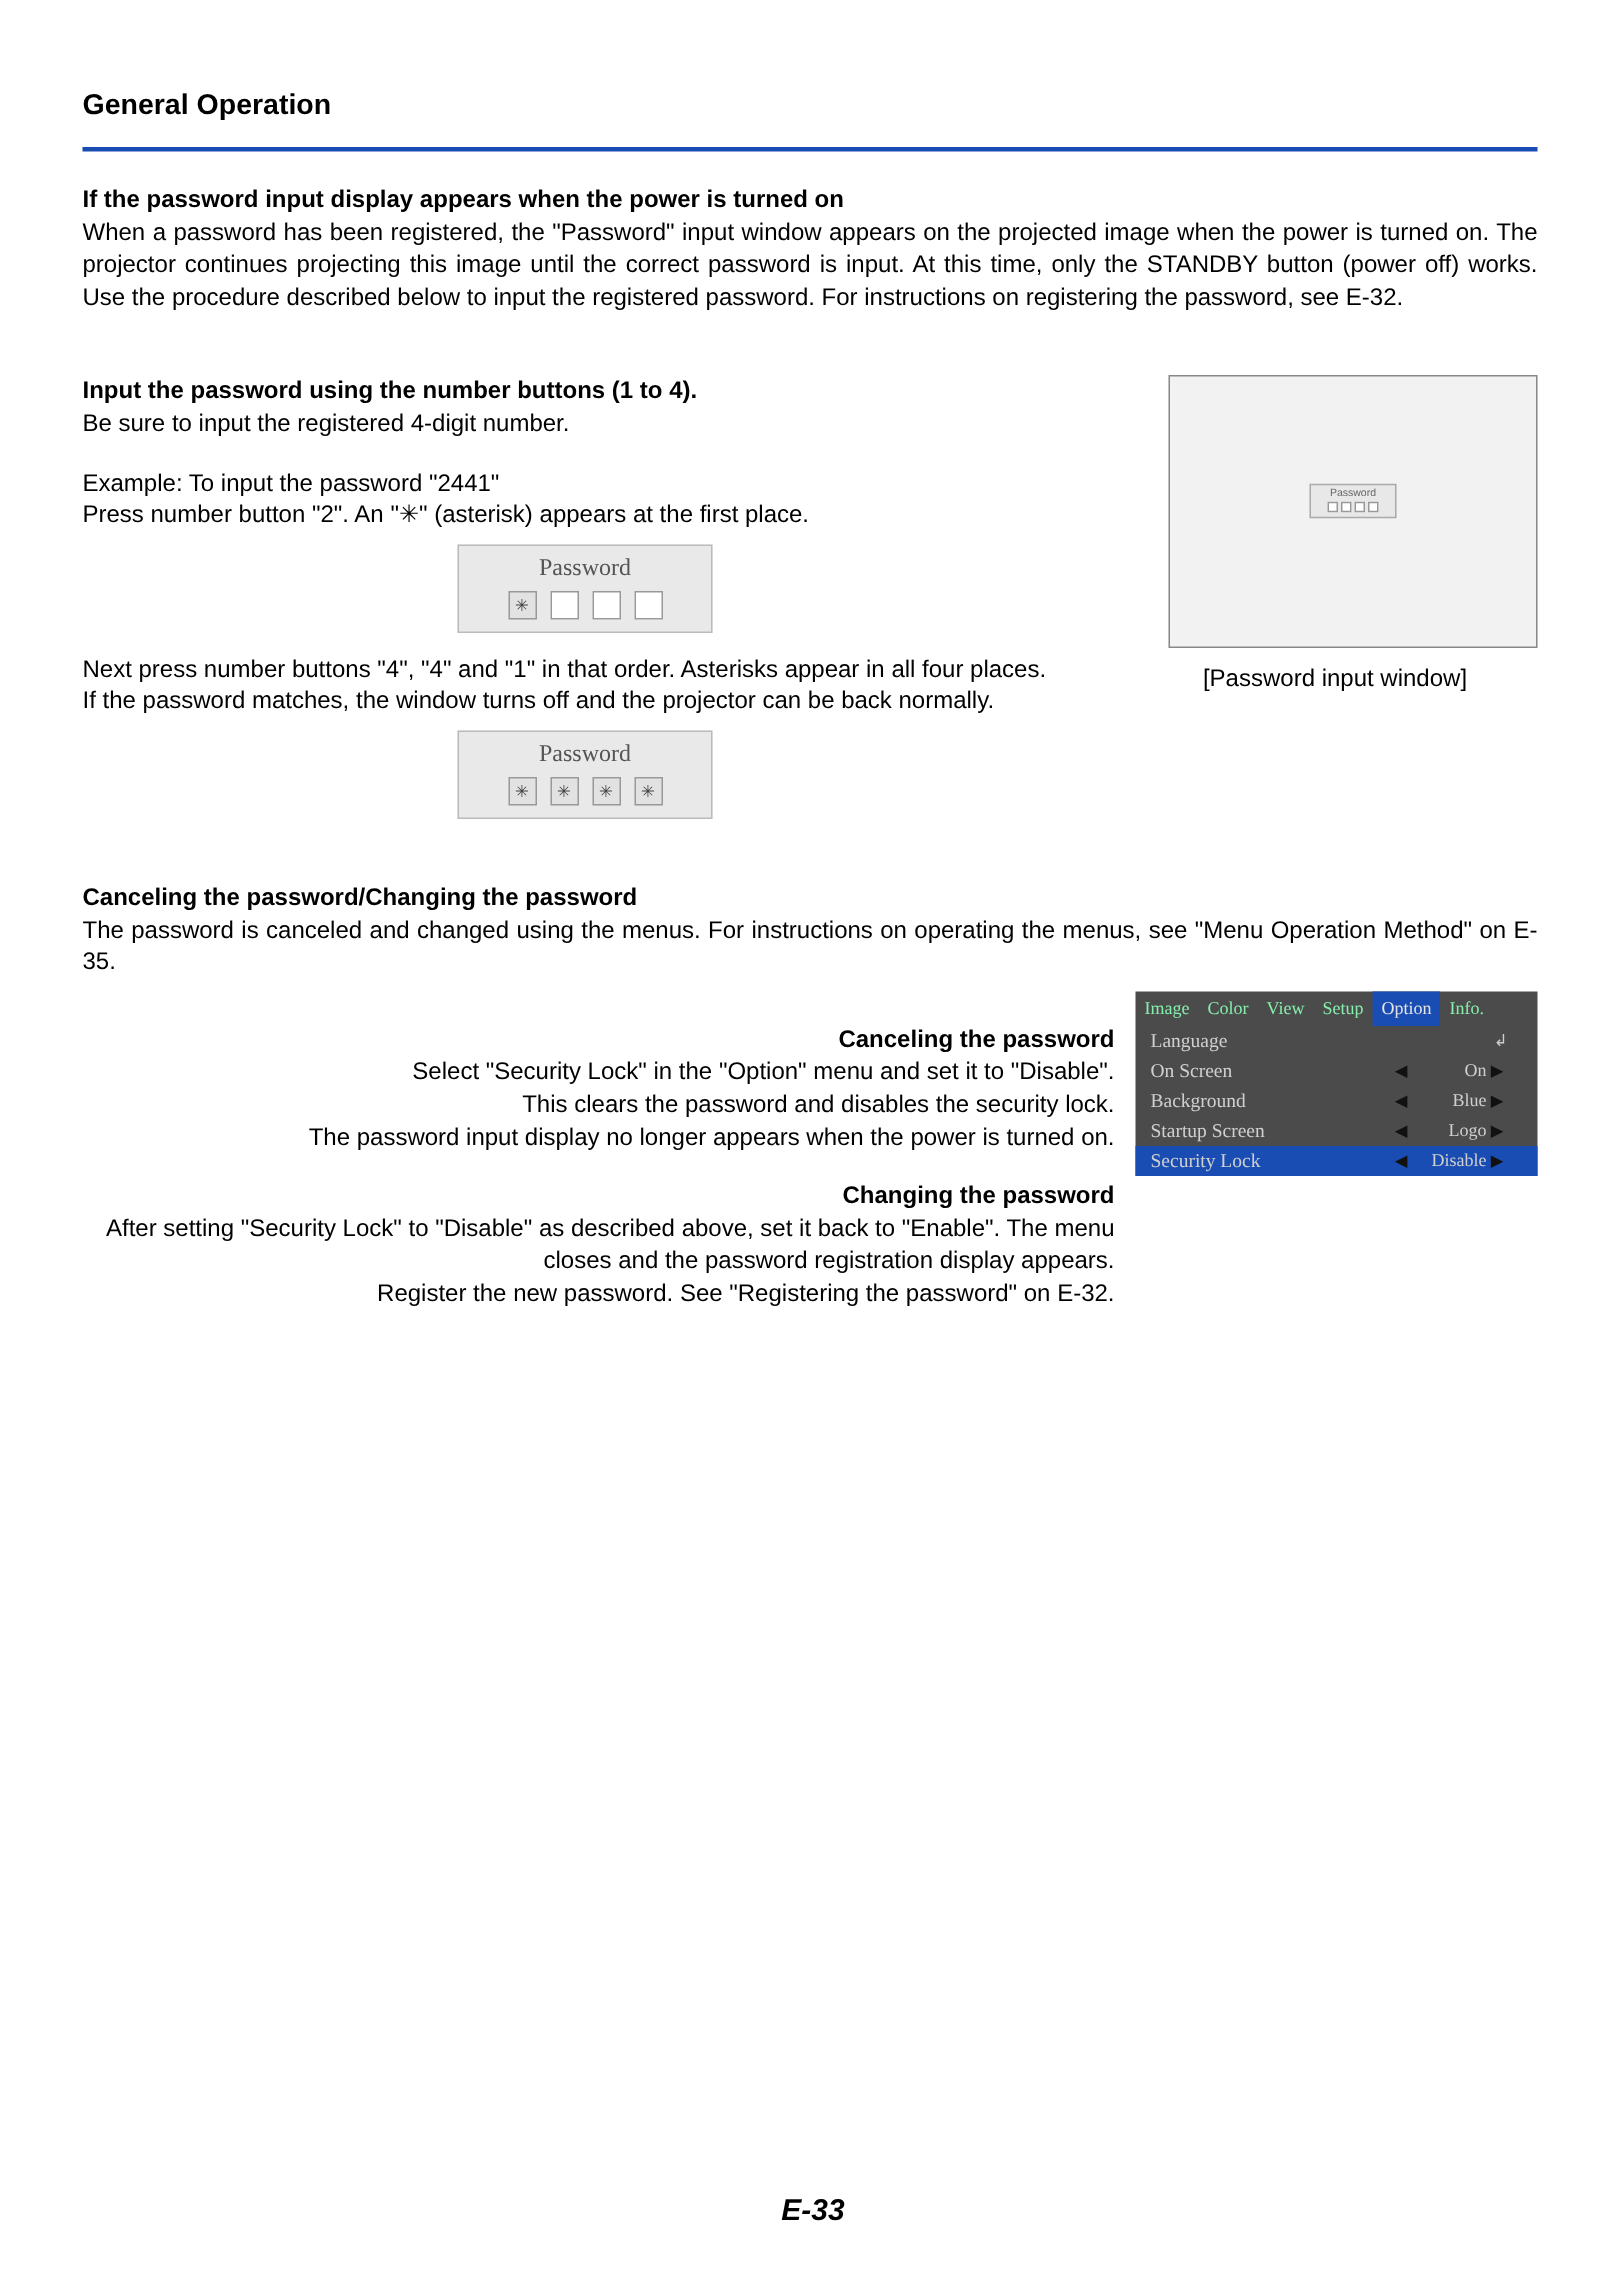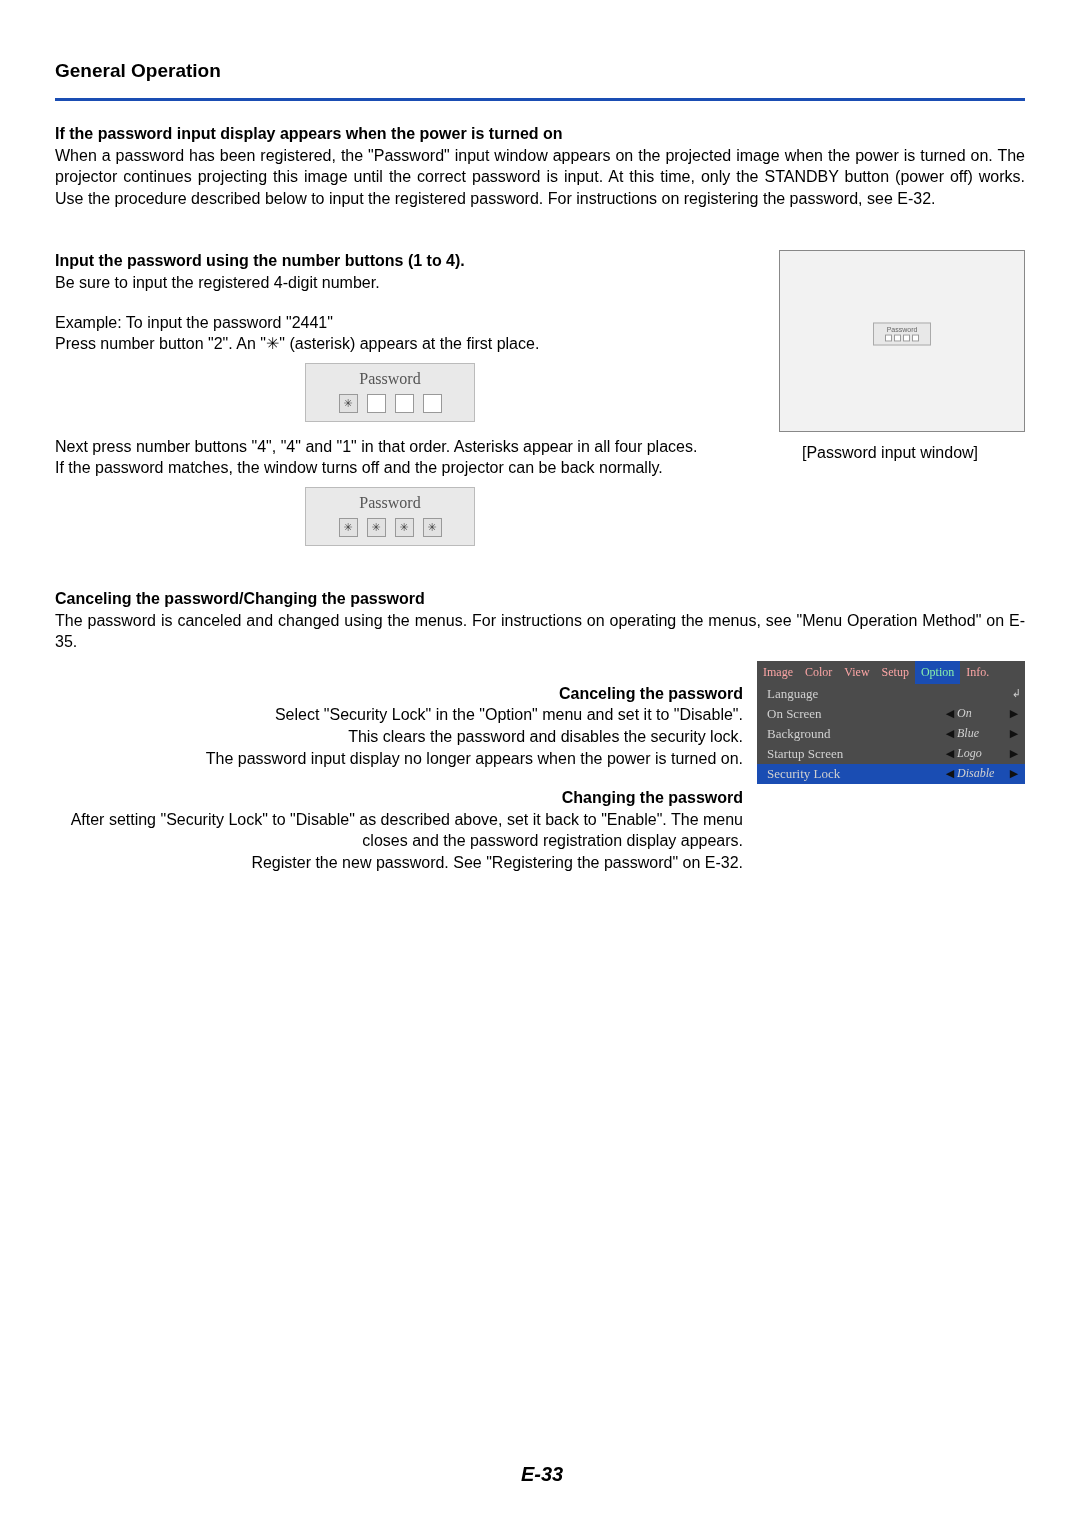--- a/index.html
+++ b/index.html
@@ -97,43 +97,43 @@
     font-family: "Times New Roman", serif;
     font-size: 13px;
     color: #d0d0d0;
   }
   .osd-tabs {
     display: flex;
     background: #4b4b4b;
   }
   .osd-tabs div {
     padding: 4px 6px;
-    color: #fca5a5;
+    color: #86efac;
     font-size: 12px;
   }
   .osd-tabs .active {
     background: #1a4db3;
-    color: #86efac;
+    color: #e5e5e5;
   }
   .osd-body {
     background: #4b4b4b;
   }
   .osd-row {
     display: flex;
     align-items: center;
     height: 20px;
-    padding: 0 4px 0 10px;
+    padding: 0 20px 0 10px;
   }
   .osd-row.sel { background: #1a4db3; }
   .osd-label { flex: 1; }
   .osd-arrow {
     width: 14px; text-align: center; color: #111; font-size: 11px;
   }
   .osd-val {
-    width: 50px; text-align: left; font-size: 12px; font-style: italic;
+    width: 50px; text-align: right; font-size: 12px;
   }
   .osd-icon {
     width: 16px; text-align: right; font-size: 11px; color: #ccc;
   }
 
   .page-number {
     position: absolute;
     bottom: 40px;
     left: 4px; right: 0;
     text-align: center;

